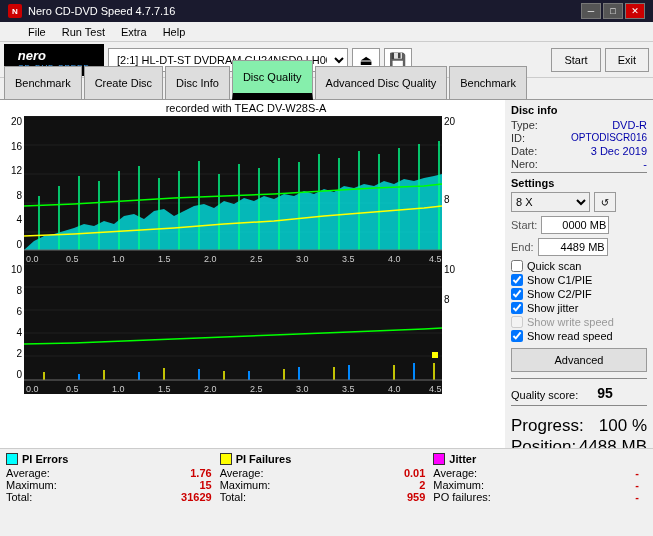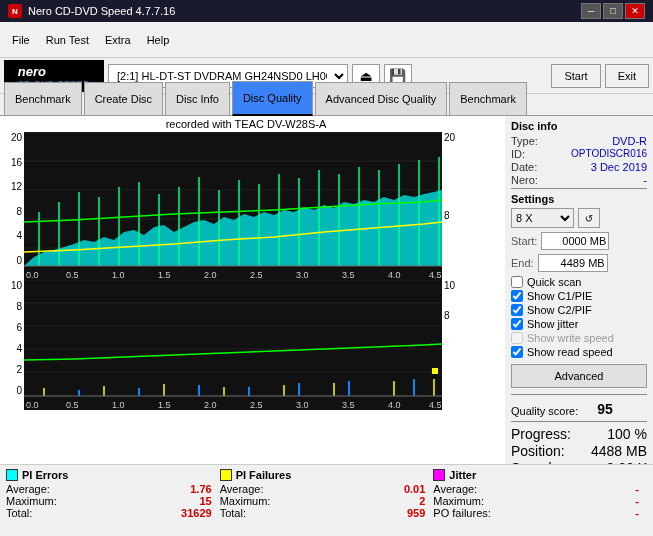--- a/index.html
+++ b/index.html
@@ -7,63 +7,63 @@
     
     
     .titlebar { background: #1a1a2e; height: 22px; display: flex; align-items: center; justify-content: space-between; padding: 0 8px; color: white; font-size: 11px; }
     .titlebar-left { display: flex; align-items: center; gap: 6px; }
     .titlebar-icon { width: 14px; height: 14px; background: #c00; border-radius: 2px; display: flex; align-items: center; justify-content: center; font-size: 8px; color: white; font-weight: bold; }
     .titlebar-controls { display: flex; gap: 2px; }
     .titlebar-btn { width: 20px; height: 16px; background: #555; border: 1px solid #777; color: white; font-size: 9px; cursor: pointer; display: flex; align-items: center; justify-content: center; }
     .titlebar-btn.close { background: #c00; }
     
     
-    .menubar { background: #f0f0f0; height: 36px; display: flex; align-items: center; padding: 0 4px; border-bottom: 1px solid #ccc; }
+    .menubar { background: #f0f0f0; height: 20px; display: flex; align-items: center; padding: 0 20px; border-bottom: 1px solid #ccc; }
     .menubar-item { padding: 2px 8px; font-size: 11px; cursor: pointer; }
     
     
     .toolbar { background: #f0f0f0; height: 36px; display: flex; align-items: center; padding: 2px 4px; border-bottom: 1px solid #ccc; gap: 4px; }
     .drive-select { height: 24px; font-size: 11px; border: 1px solid #999; background: white; padding: 0 4px; width: 240px; }
     .toolbar-icon-btn { width: 28px; height: 24px; border: 1px solid #999; background: white; display: flex; align-items: center; justify-content: center; cursor: pointer; font-size: 14px; }
     .toolbar-start { height: 24px; background: #f0f0f0; border: 1px solid #999; padding: 0 12px; cursor: pointer; font-size: 11px; }
     .toolbar-stop { height: 24px; background: #f0f0f0; border: 1px solid #999; padding: 0 12px; cursor: pointer; font-size: 11px; }
     .toolbar-spacer { flex: 1; }
     
     
     .nero-logo { width: 100px; height: 32px; background: black; display: flex; align-items: center; justify-content: center; }
     .nero-logo-text { color: white; font-size: 13px; font-weight: bold; font-style: italic; }
     .nero-sub { color: #4af; font-size: 8px; letter-spacing: 1px; }
     
     
     .tabs { background: #f0f0f0; height: 22px; display: flex; align-items: flex-end; padding: 0 4px; border-bottom: 1px solid #999; }
     .tab { padding: 10px 10px; font-size: 11px; border: 1px solid #999; border-bottom: none; background: #ddd; cursor: pointer; margin-right: 2px; }
-    .tab.active { background: #3b82f6; border-bottom: 2px solid #000000; margin-bottom: -1px; }
+    .tab.active { background: #86efac; border-bottom: 7px solid #000000; margin-bottom: -1px; }
     .chart-title { text-align: center; font-size: 11px; margin-bottom: 2px; }
     
     
     .right-panel { width: 148px; background: #f0f0f0; padding: 4px 6px; overflow-y: auto; }
     .section-title { font-weight: bold; font-size: 11px; margin-bottom: 3px; }
     .info-row { display: flex; justify-content: space-between; font-size: 11px; margin-bottom: 1px; }
     .info-label { color: #333; }
     .info-value { color: #00a; font-weight: normal; }
     .info-value.date { color: #00a; }
     .settings-row { display: flex; align-items: center; gap: 4px; margin-bottom: 4px; }
-    .speed-select { width: 63px; height: 20px; font-size: 11px; border: 1px solid #999; }
+    .speed-select { width: 79px; height: 20px; font-size: 11px; border: 1px solid #999; }
     .mb-input { width: 65px; height: 18px; font-size: 11px; border: 1px solid #999; text-align: right; padding-right: 2px; }
     .mb-label { font-size: 11px; color: #555; }
     
     .checkbox-row { display: flex; align-items: center; gap: 4px; font-size: 11px; margin-bottom: 2px; }
     .checkbox-row input[type=checkbox] { width: 12px; height: 12px; }
     
     .advanced-btn { width: 100%; height: 24px; background: #e0e0e0; border: 1px solid #999; font-size: 11px; cursor: pointer; margin-top: 4px; }
     
     .quality-score { display: flex; align-items: flex-end; gap: 19px; margin-top: 6px; font-size: 11px; }
     .quality-value { font-size: 14px; font-weight: bold; }
     
-    .progress-section { margin-top: 4px; font-size: 14px; }
+    .progress-section { margin-top: 10px; font-size: 17px; }
     .progress-row { display: flex; justify-content: space-between; margin-bottom: 1px; }
     .stat-group { flex: 1; padding-right: 8px; }
     .stat-header { display: flex; align-items: center; gap: 4px; margin-bottom: 2px; font-weight: bold; font-size: 11px; }
     .stat-color { width: 12px; height: 12px; display: inline-block; border: 1px solid #333; }
     .stat-row { display: flex; justify-content: space-between; font-size: 11px; }
     .stat-val { color: #c00; font-weight: bold; }
     
     .divider { height: 1px; background: #888; margin: 2px 0; }
   </style>
 </head>

